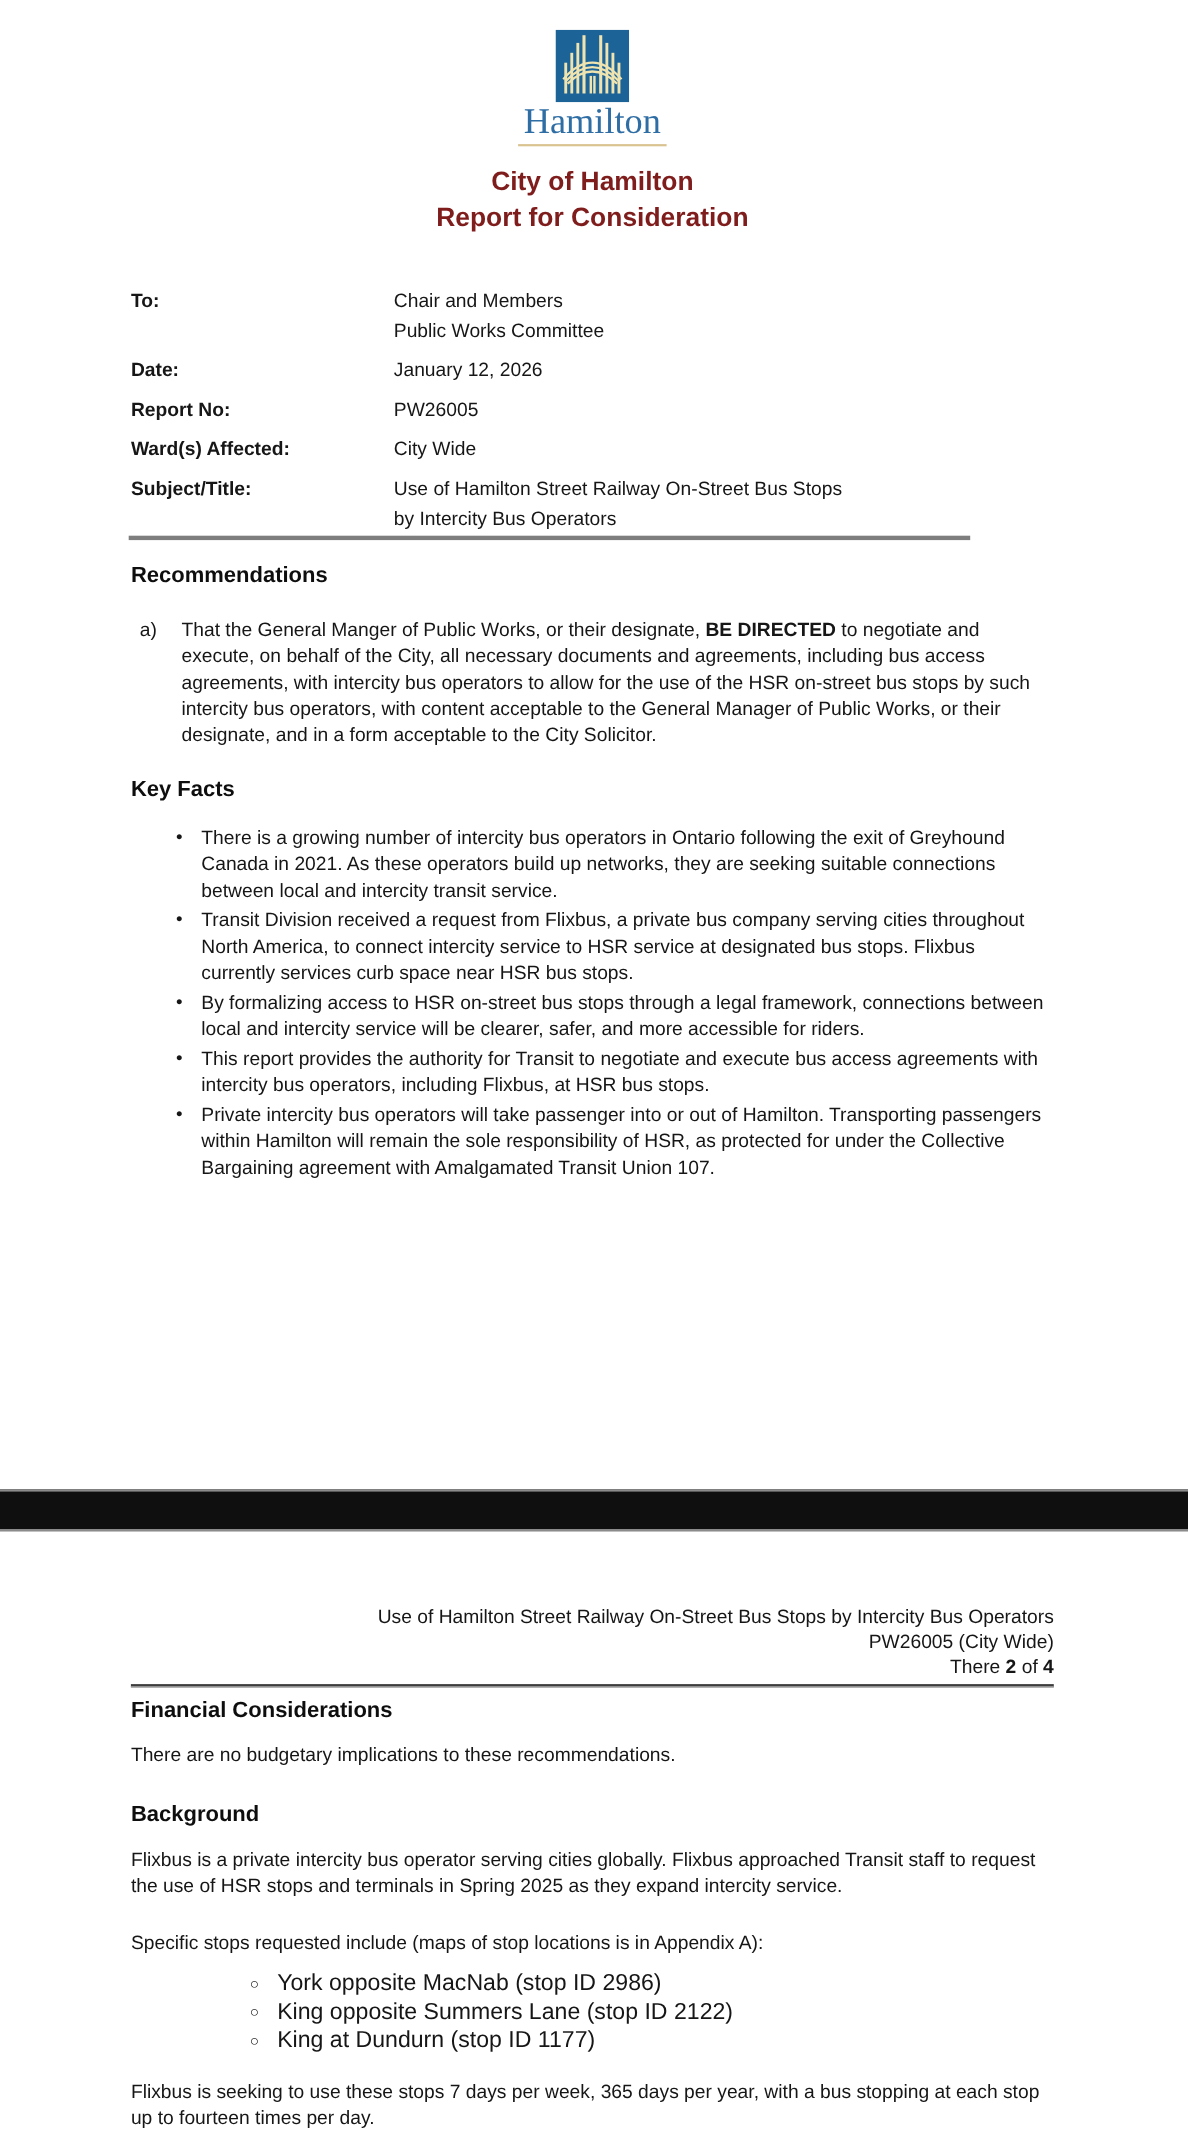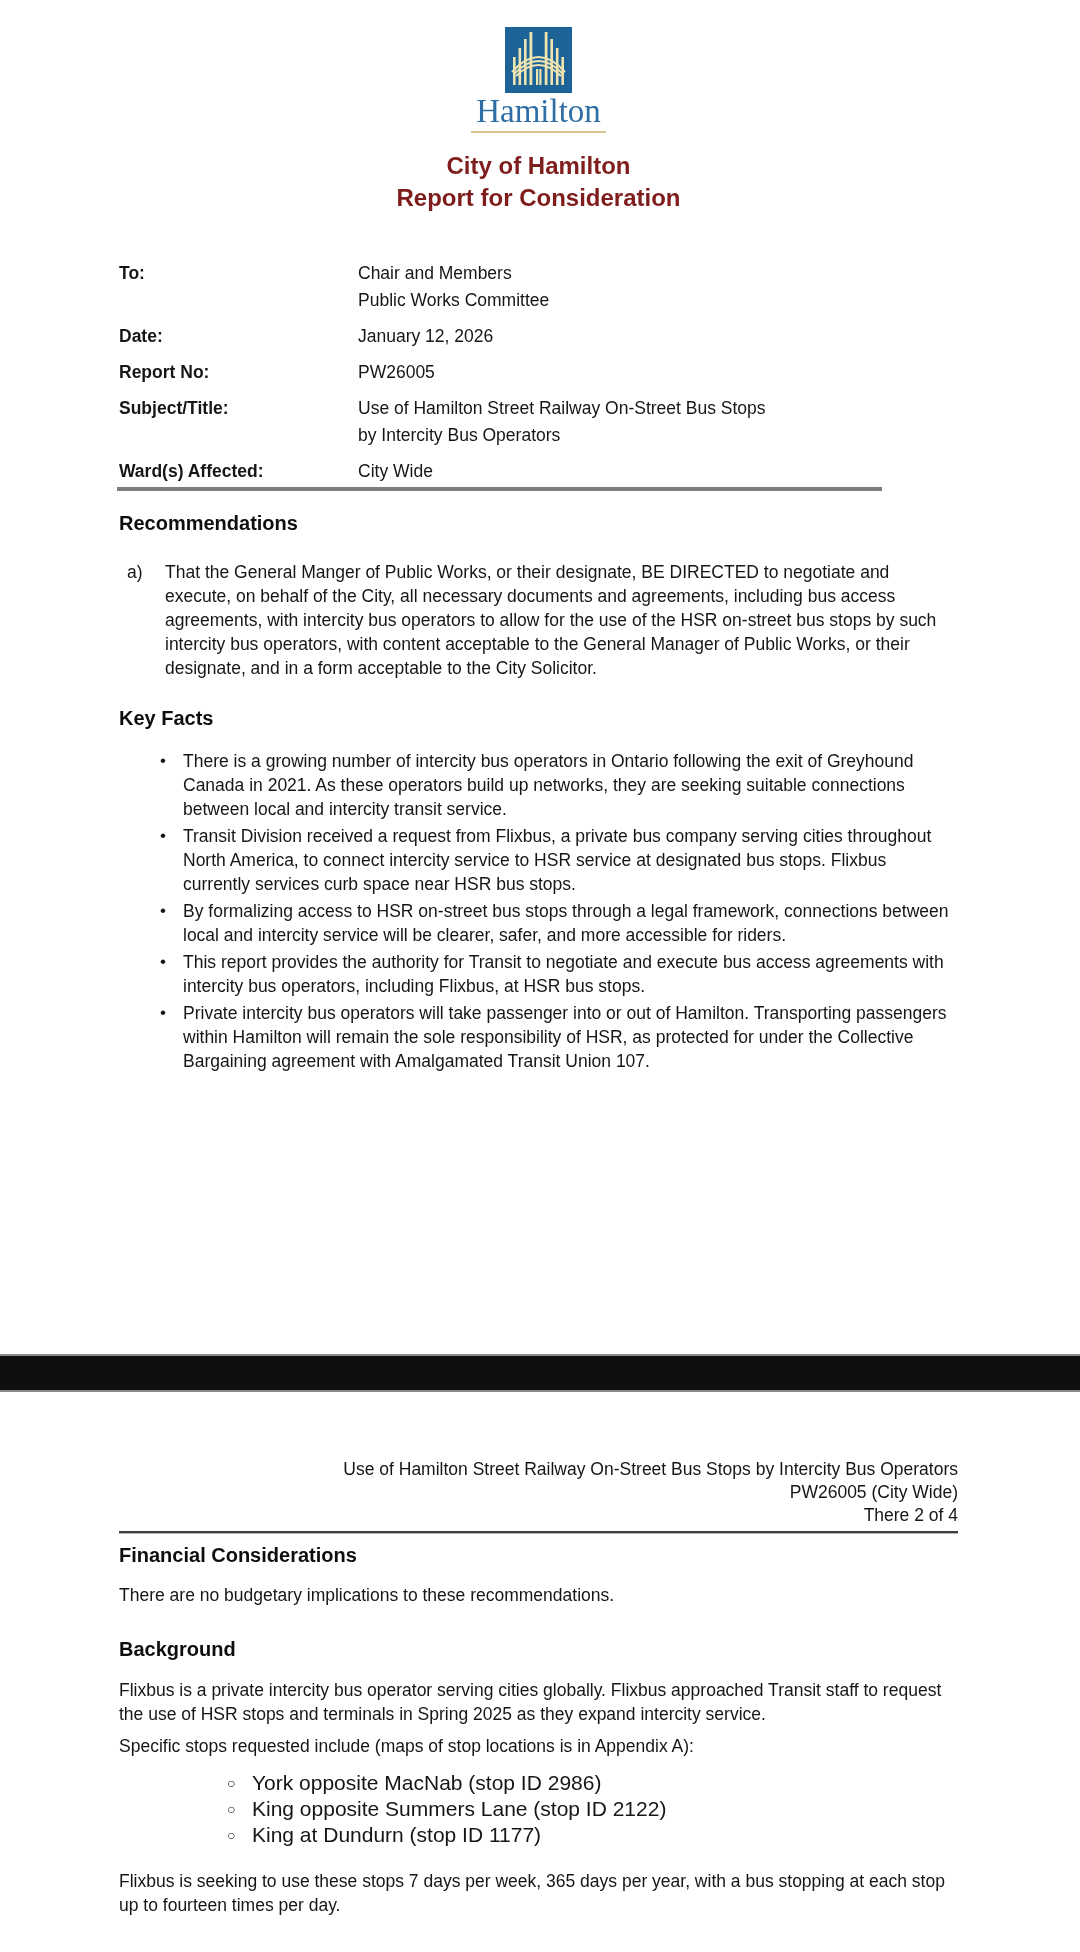--- a/index.html
+++ b/index.html
@@ -52,27 +52,27 @@
     border-top:2px solid #8b8b8b;border-bottom:2px solid #8b8b8b;
   }
 
   
   .p2-header{padding-top:66px;text-align:right;font-size:17.5px;line-height:23px;}
   .p2-rule{margin-top:4px;height:2px;background:#3d3d3d;border-bottom:1px solid #b5b5b5;}
   .fin-h{margin-top:9px;}
   .fin-p{margin-top:16px;}
   .bg-h{margin-top:30px;}
   .bg-p1{margin-top:17px;}
-  .bg-p2{margin-top:8px;}
+  .bg-p2{margin-top:28px;}
   .stops{margin-top:12px;}
   .stop-item{display:flex;padding-left:108px;}
   .stop-marker{flex:0 0 25px;font-size:14px;line-height:26px;}
   .stop-text{flex:1;font-size:21px;line-height:26px;}
   .bg-p3{margin-top:21px;}
-  .b{font-weight:normal;}
+  .b{font-weight:bold;}
 </style>
 </head>
 <body>
 
 <div class="page page1">
 
   <div class="logo-wrap">
     <svg width="67" height="66" viewBox="0 0 67 66" aria-hidden="true">
       <rect x="0" y="0" width="67" height="66" fill="#1C6398"></rect>
       <g fill="#EFE3B0">
@@ -111,27 +111,27 @@
     </div>
     <div class="meta-row">
       <div class="meta-label">Date:</div>
       <div class="meta-value">January 12, 2026</div>
     </div>
     <div class="meta-row">
       <div class="meta-label">Report No:</div>
       <div class="meta-value">PW26005</div>
     </div>
     <div class="meta-row">
+      <div class="meta-label">Ward(s) Affected:</div>
+      <div class="meta-value">City Wide</div>
+    </div>
+    <div class="meta-row">
       <div class="meta-label">Subject/Title:</div>
       <div class="meta-value">Use of Hamilton Street Railway On-Street Bus Stops
 by Intercity Bus Operators</div>
-    </div>
-    <div class="meta-row">
-      <div class="meta-label">Ward(s) Affected:</div>
-      <div class="meta-value">City Wide</div>
     </div>
     <div class="ward-rule"></div>
   </div>
 
   <div class="h2 rec-h">Recommendations</div>
 
   <div class="alpha-item">
     <div class="alpha-marker">a)</div>
     <div class="alpha-text"><span>That the General Manger of Public Works, or their designate, </span><span class="b">BE DIRECTED</span><span> to negotiate and execute, on behalf of the City, all necessary documents and agreements, including bus access agreements, with intercity bus operators to allow for the use of the HSR on-street bus stops by such intercity bus operators, with content acceptable to the General Manager of Public Works, or their designate, and in a form acceptable to the City Solicitor.</span></div>
   </div>

